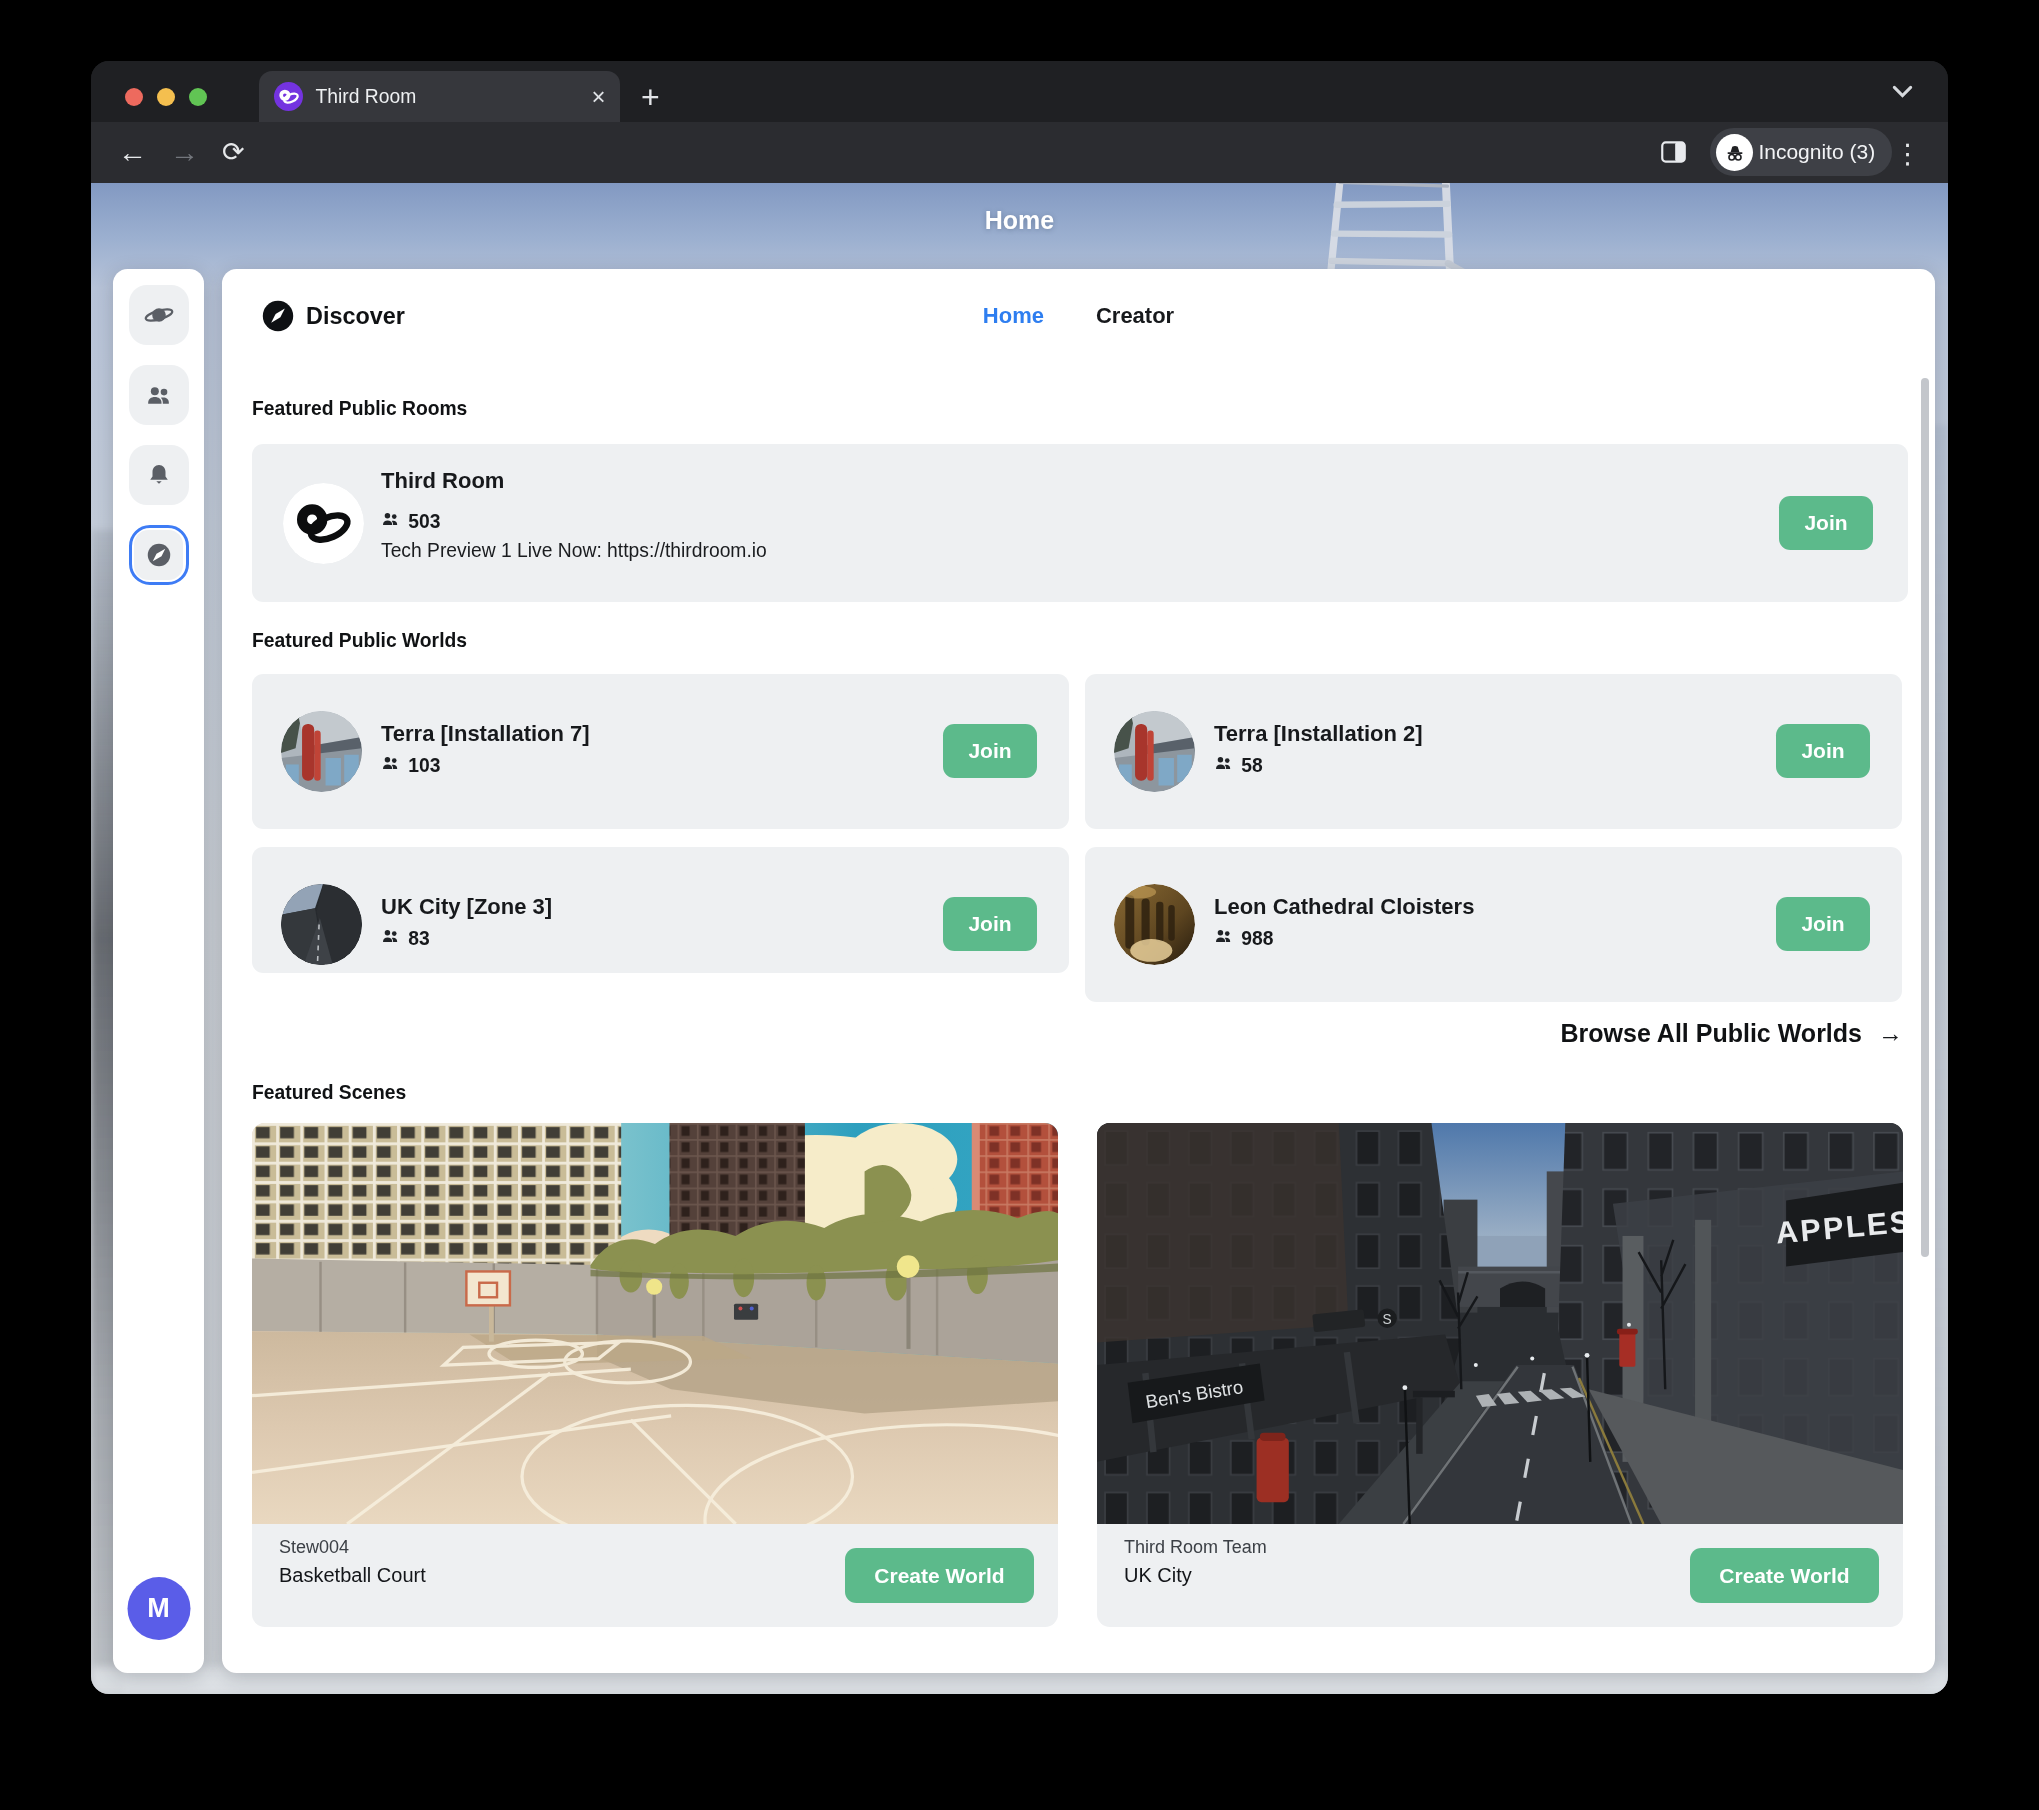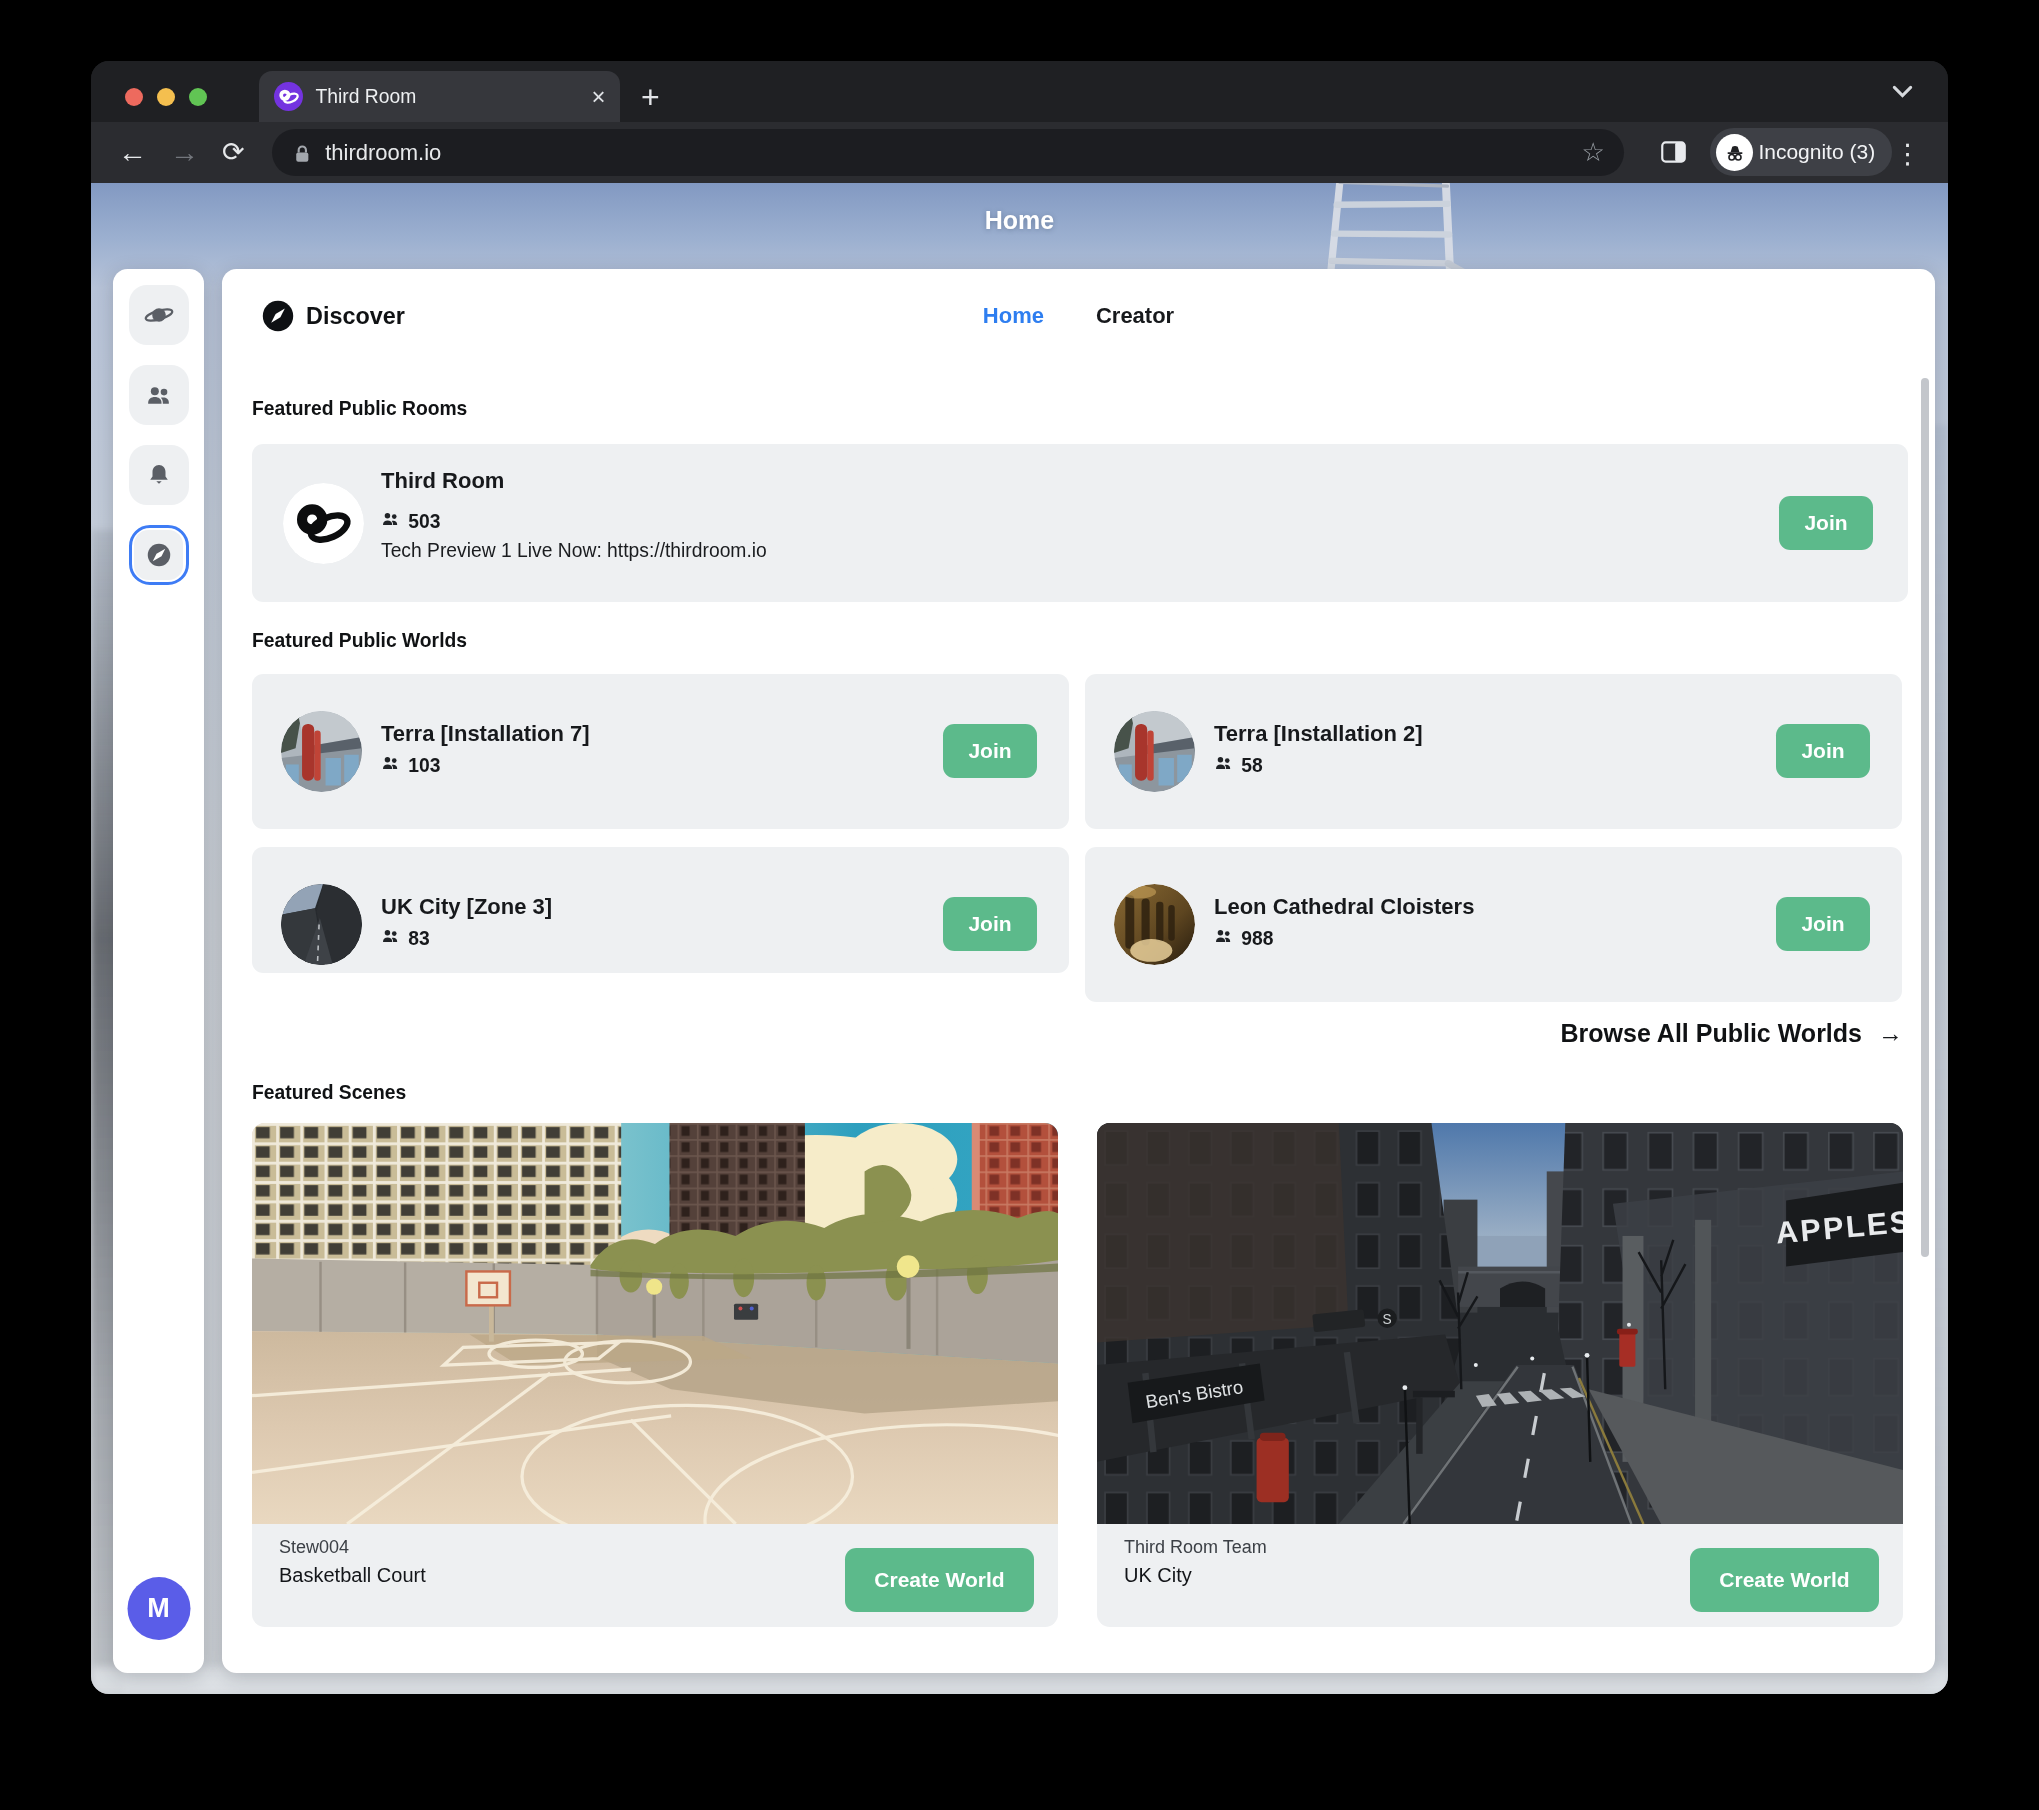--- a/index.html
+++ b/index.html
@@ -65,21 +65,21 @@
   .gbtn{position:absolute;background:#5cba8b;color:#fff;font-weight:700;border-radius:11.3px;display:flex;align-items:center;justify-content:center;border:none;font-family:inherit}
   .join{width:94px;height:54px;font-size:21px}
   .browse{position:absolute;right:32px;top:750px;display:flex;align-items:center;gap:16px}
   .browse-label{font-size:25px;font-weight:700;color:#101214}
   .browse-arrow{font-size:25px;color:#17191c;font-weight:600}
 
   .scene-card{position:absolute;top:854px;width:806px;height:504px;background:#eef0f2;border-radius:13px;overflow:hidden}
   .scene-img{position:absolute;top:0;left:0;width:806px;height:401px}
   .s-author{position:absolute;left:27px;top:414px;font-size:18px;color:#3c4046}
   .s-title{position:absolute;left:27px;top:441px;font-size:20px;font-weight:400;color:#131519}
-  .create{right:24px;top:425px;width:189px;height:64px;font-size:21px}
+  .create{right:24px;top:425px;width:189px;height:55px;font-size:21px}
 </style>
 </head>
 <body>
 
 <div class="stage">
   <div class="window">
 
     <div class="tabbar">
       <div class="light r"></div>
       <div class="light y"></div>
@@ -98,28 +98,20 @@
       <span class="newtab">+</span>
       <svg class="win-chevron" width="21" height="13" viewBox="0 0 18 11">
         <path d="M2 2 L9 9 L16 2" stroke="#d6d9dd" stroke-width="2.6" fill="none" stroke-linecap="round"></path>
       </svg>
     </div>
 
     <div class="toolbar">
       <span class="navglyph back">←</span>
       <span class="navglyph fwd">→</span>
       <span class="navglyph reload">⟳</span>
-      <div class="omnibox">
-        <svg width="22.6" height="22.6" viewBox="0 0 28 28">
-          <path d="M9.5 13v-3a4.5 4.5 0 0 1 9 0v3" stroke="#a3a7ad" stroke-width="2.6" fill="none"></path>
-          <rect x="6.5" y="13" width="15" height="11.5" rx="2.5" fill="#a3a7ad"></rect>
-        </svg>
-        <span class="url">thirdroom.io</span>
-        <span class="star">☆</span>
-      </div>
       <svg class="sidepanel" width="25" height="22" viewBox="0 0 30 26">
         <rect x="1.5" y="1.5" width="27" height="23" rx="4" fill="none" stroke="#e8eaed" stroke-width="2.6"></rect>
         <rect x="17" y="1.5" width="11.5" height="23" rx="2.5" fill="#e8eaed"></rect>
       </svg>
       <div class="incog">
         <div class="incog-circ">
           <svg width="26" height="26" viewBox="0 0 32 32">
             <path d="M7 16.2h18v2.4H7z" fill="#202124"></path>
             <path d="M10.5 16.2 L12.6 9.4 Q16 8 19.4 9.4 L21.5 16.2 Z" fill="#202124"></path>
             <circle cx="12" cy="22.5" r="3.4" fill="none" stroke="#202124" stroke-width="2"></circle>

